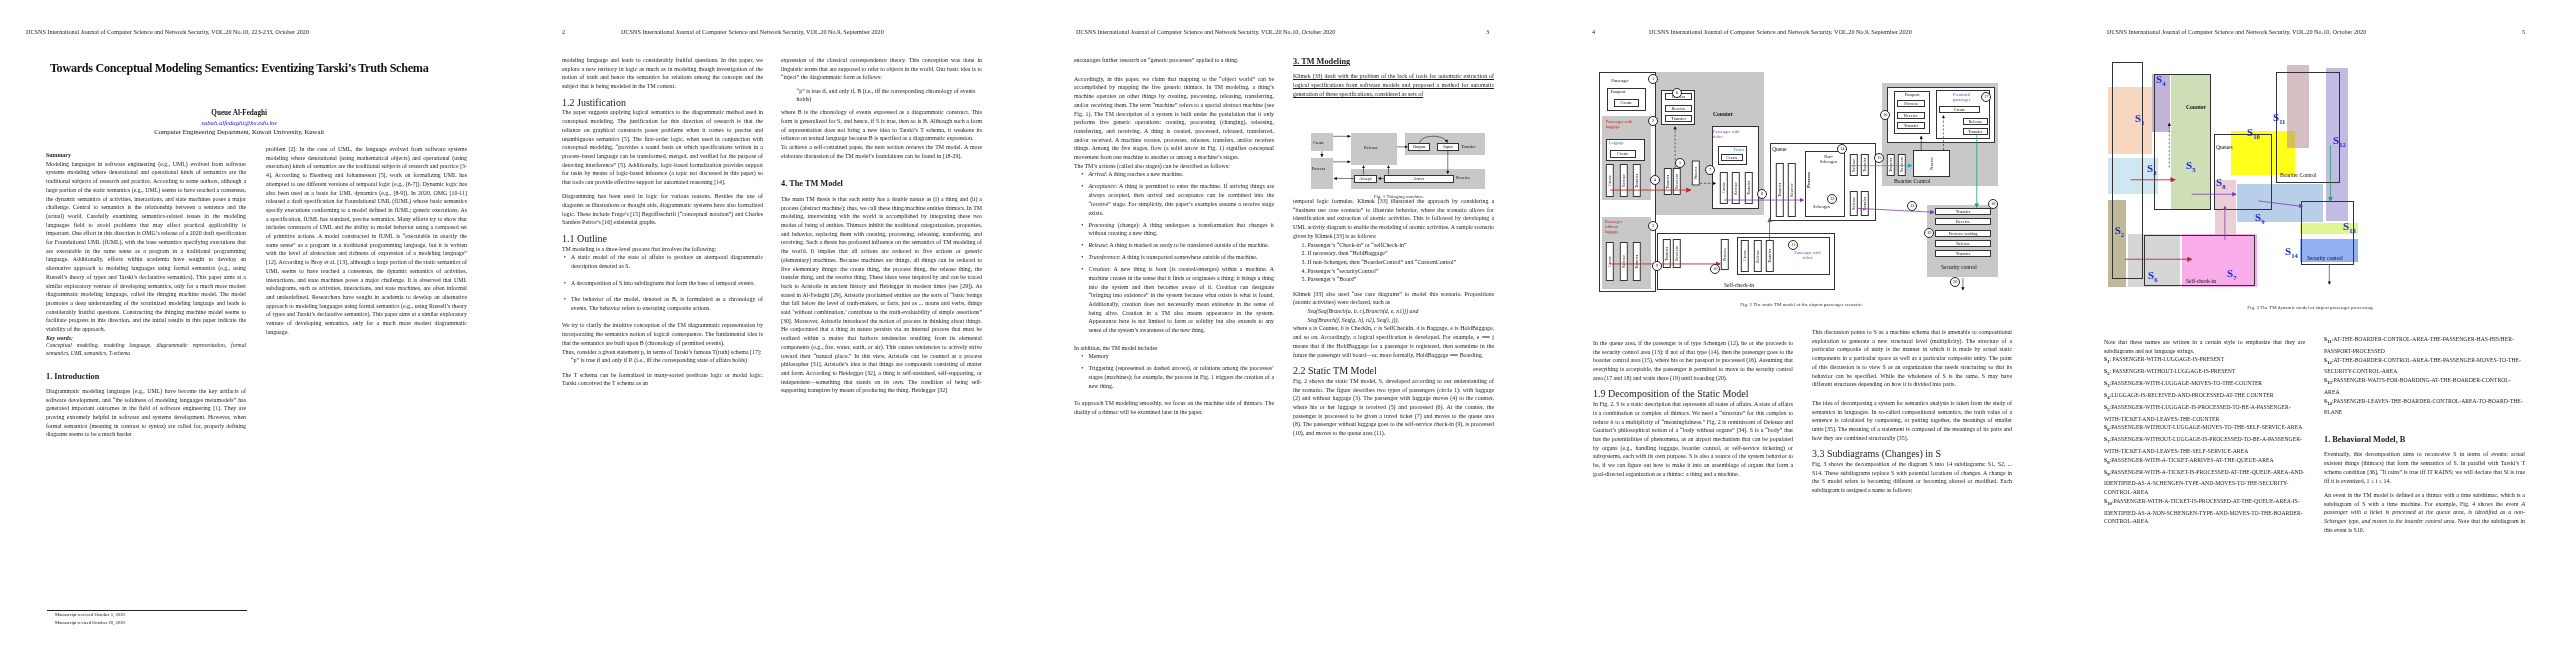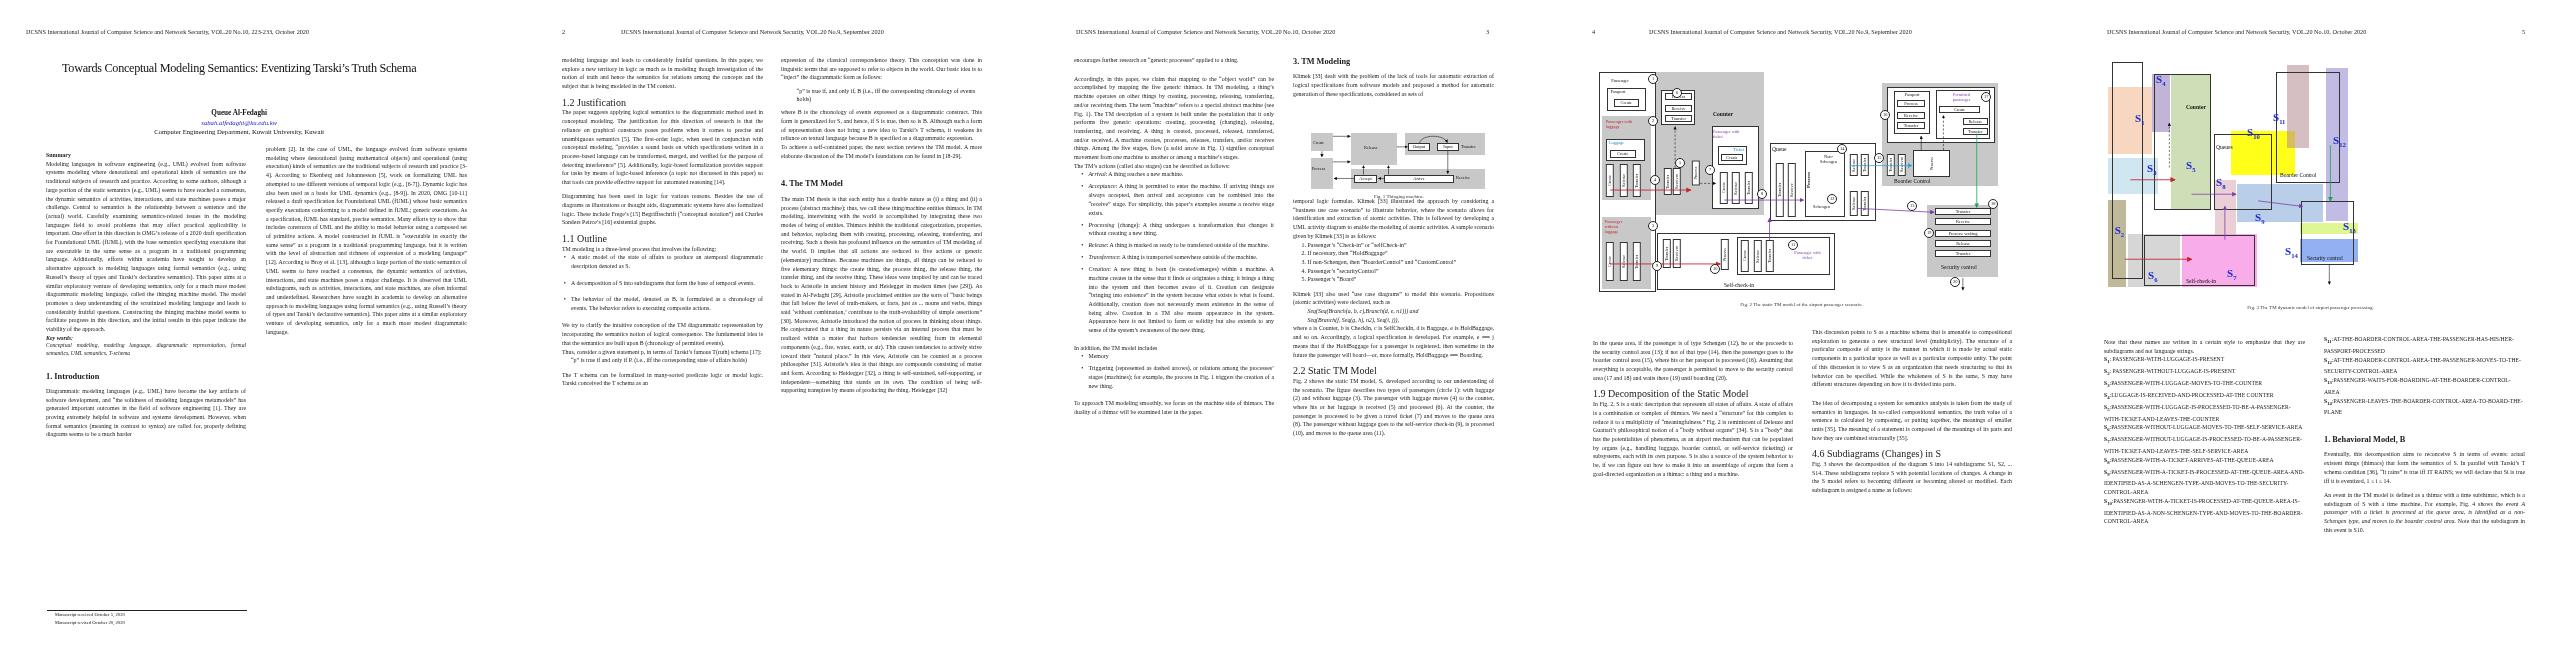--- a/index.html
+++ b/index.html
@@ -11,21 +11,21 @@
   .col .gap{height:5.6px;}
   .sec{font-weight:bold;font-size:8.3px;margin:7.8px 0 5.6px 0;text-align:left;}
   .sub{font-size:10px;margin:4.4px 0 1.1px 0;text-align:left;}
   ul.b{margin:0;padding-left:9px;list-style:none;}
   ul.b li{position:relative;margin:0 0 3.3px 0;}
   ul.b li:before{content:"\2022";position:absolute;left:-7.2px;}
   ol.n{margin:0;padding-left:9px;}
   ol.n li{margin:0;}
   .quote{padding-left:9px;text-align:left;}
   .it{font-style:italic;}
-  .title{position:absolute;top:60px;left:16.7px;width:445px;text-align:center;font-weight:normal;font-size:12.2px;line-height:16.7px;letter-spacing:-0.3px;}
+  .title{position:absolute;top:60px;left:16.7px;width:445px;text-align:center;font-weight:bold;font-size:12.2px;line-height:16.7px;letter-spacing:-0.3px;}
   .author{position:absolute;left:16.7px;width:445px;text-align:center;font-size:6.7px;}
   .email{color:#2323c8;font-style:italic;}
   .caption{position:absolute;font-size:5px;text-align:center;color:#333;}
   .fn{position:absolute;font-size:4.7px;line-height:6.7px;}
   .fnline{position:absolute;height:0.6px;background:#222;}
   .box{position:absolute;border:0.6px solid #333;background:#fff;font-size:4.4px;text-align:center;box-sizing:border-box;}
   .gray{position:absolute;background:#c8c8c8;}
   .vt{writing-mode:vertical-rl;transform:rotate(180deg);font-size:4.2px;display:flex;align-items:center;justify-content:center;}
   .circ{position:absolute;width:8.3px;height:8.3px;border:0.6px solid #222;border-radius:50%;background:#fff;font-size:4.4px;text-align:center;line-height:8.3px;}
   .lbl{position:absolute;font-size:4.4px;white-space:nowrap;}
@@ -113,21 +113,21 @@
     <div class="gap"></div>
     <p>In addition, the TM model includes</p>
     <ul class="b" style="padding-left:14.5px;">
       <li>Memory</li>
       <li>Triggering (represented as dashed arrows), or relations among the processes’ stages (machines); for example, the process in Fig. 1 triggers the creation of a new thing.</li>
     </ul>
     <div class="gap"></div>
     <p>To approach TM modeling smoothly, we focus on the machine side of thimacs. The duality of a thimac will be examined later in the paper.</p>
   </div>
 
-  <div class="col" style="left:263px;top:56px;width:201px;">
+  <div class="col" style="left:263px;top:56px;width:201px;text-decoration:underline;">
     <div class="sec" style="margin-top:2.2px;">3. TM Modeling</div>
     <p>Klimek [33] dealt with the problem of the lack of tools for automatic extraction of logical specifications from software models and proposed a method for automatic generation of these specifications, considered as sets of</p>
   </div>
 
   <div style="position:absolute;left:275px;top:133px;width:178px;height:94px;">
     <div class="gray" style="left:5.6px;top:0;width:22px;height:18px;"></div>
     <div class="lbl" style="left:7.8px;top:6.7px;">Create</div>
     <div class="gray" style="left:5.6px;top:25px;width:22px;height:31px;"></div>
     <div class="lbl" style="left:6.7px;top:33px;">Process</div>
     <div class="gray" style="left:46px;top:0;width:46px;height:32px;"></div>
@@ -322,21 +322,21 @@
 
   <div class="col" style="left:47px;top:339px;width:200px;">
     <p>In the queue area, if the passenger is of type Schengen (12), he or she proceeds to the security control area (13); if not of that type (14), then the passenger goes to the boarder control area (15), where his or her passport is processed (16). Assuming that everything is acceptable, the passenger is permitted to move to the security control area (17 and 18) and waits there (19) until boarding (20).</p>
     <div class="sub" style="margin-top:7.8px;">1.9 Decomposition of the Static Model</div>
     <p>In Fig. 2, S is a static description that represents all states of affairs. A state of affairs is a combination or complex of thimacs. We need a “structure” for this complex to reduce it to a multiplicity of “meaningfulness.” Fig. 2 is reminiscent of Deleuze and Guattari’s philosophical notion of a “body without organs” [34]. S is a “body” that has the potentialities of phenomena, as an airport mechanism that can be populated by organs (e.g., handling luggage, boarder control, or self-service ticketing) or subsystems, each with its own purpose. S is also a source of the system behavior to be, if we can figure out how to make it into an assemblage of organs that form a goal-directed organization as a thimac: a thing and a machine.</p>
   </div>
   <div class="col" style="left:266px;top:328px;width:200px;">
     <p>This discussion points to S as a machine schema that is amenable to compositional exploration to generate a new structural level (multiplicity). The structure of a particular composite of unity is the manner in which it is made by actual static components in a particular space as well as a particular composite unity. The point of this discussion is to view S as an organization that needs structuring so that its behavior can be specified. While the wholeness of S is the same, S may have different structures depending on how it is divided into parts.</p>
     <div class="gap" style="height:10px;"></div>
     <p>The idea of decomposing a system for semantics analysis is taken from the study of semantics in languages. In so-called compositional semantics, the truth value of a sentence is calculated by composing, or putting together, the meanings of smaller units [35]. The meaning of a statement is composed of the meanings of its parts and how they are combined structurally [35].</p>
-    <div class="sub" style="margin-top:7.8px;">4.6 Subdiagrams (Changes) in S</div>
+    <div class="sub" style="margin-top:7.8px;">3.3 Subdiagrams (Changes) in S</div>
     <p>Fig. 3 shows the decomposition of the diagram S into 14 subdiagrams: S1, S2, ... S14. These subdiagrams replace S with potential locations of changes. A change in the S model refers to becoming different or becoming altered or modified. Each subdiagram is assigned a name as follows:</p>
   </div>
 </div>
 
 <div class="page" style="left:2061px;">
   <div class="hdr" style="left:46px;">IJCSNS International Journal of Computer Science and Network Security, VOL.20 No.10, October 2020</div>
   <div class="hdr" style="left:461px;">5</div>
 
   <div style="position:absolute;left:47px;top:62px;width:406px;height:225px;">
     <div class="ov" style="left:0;top:24.5px;width:44px;height:67px;background:#f3b78d;"></div>

